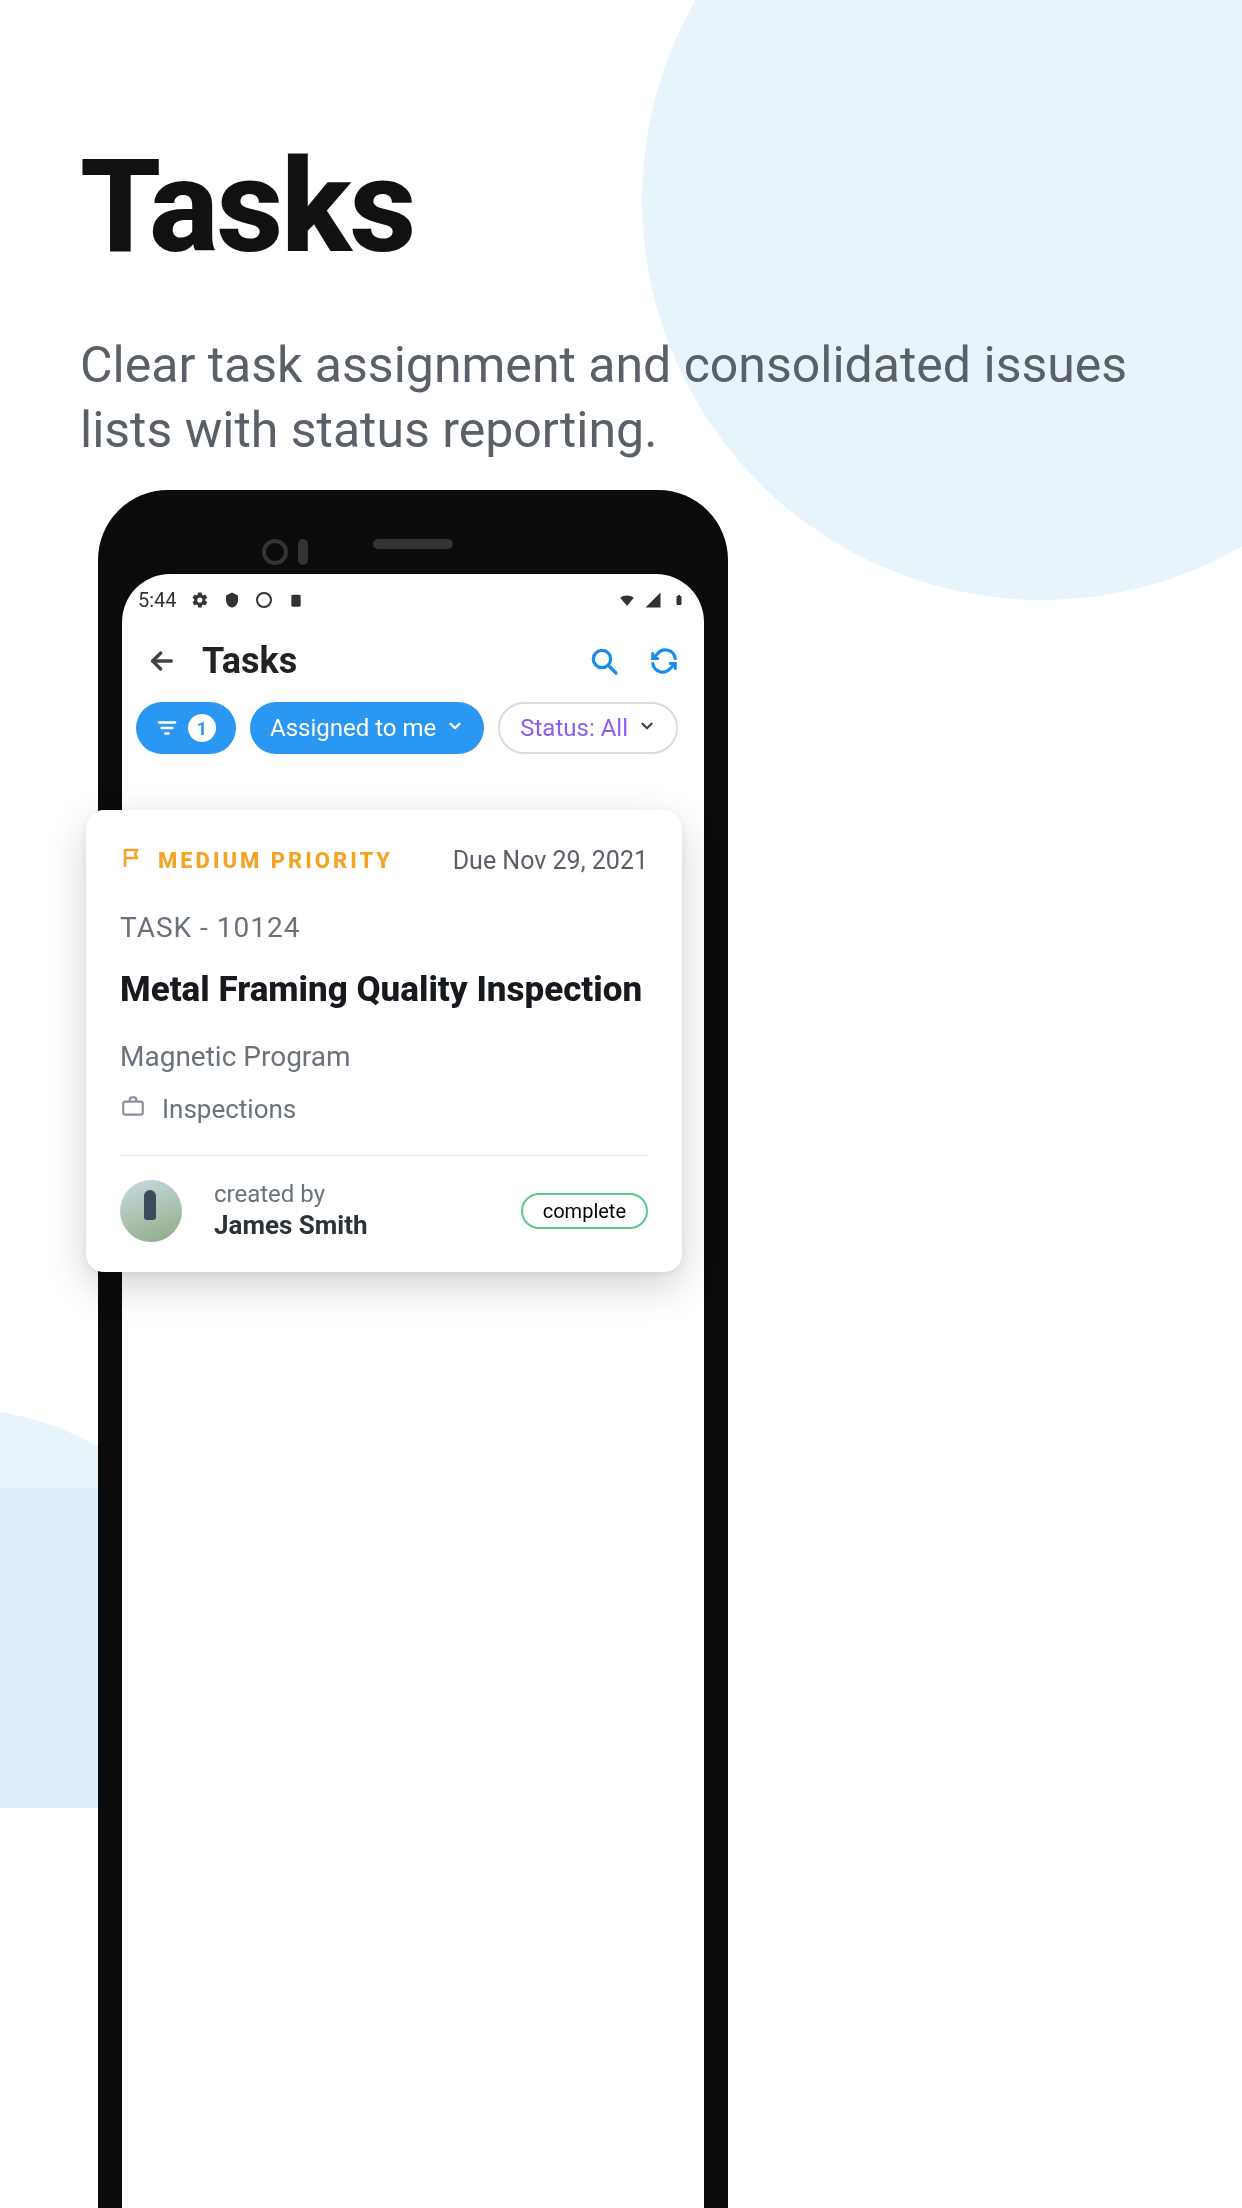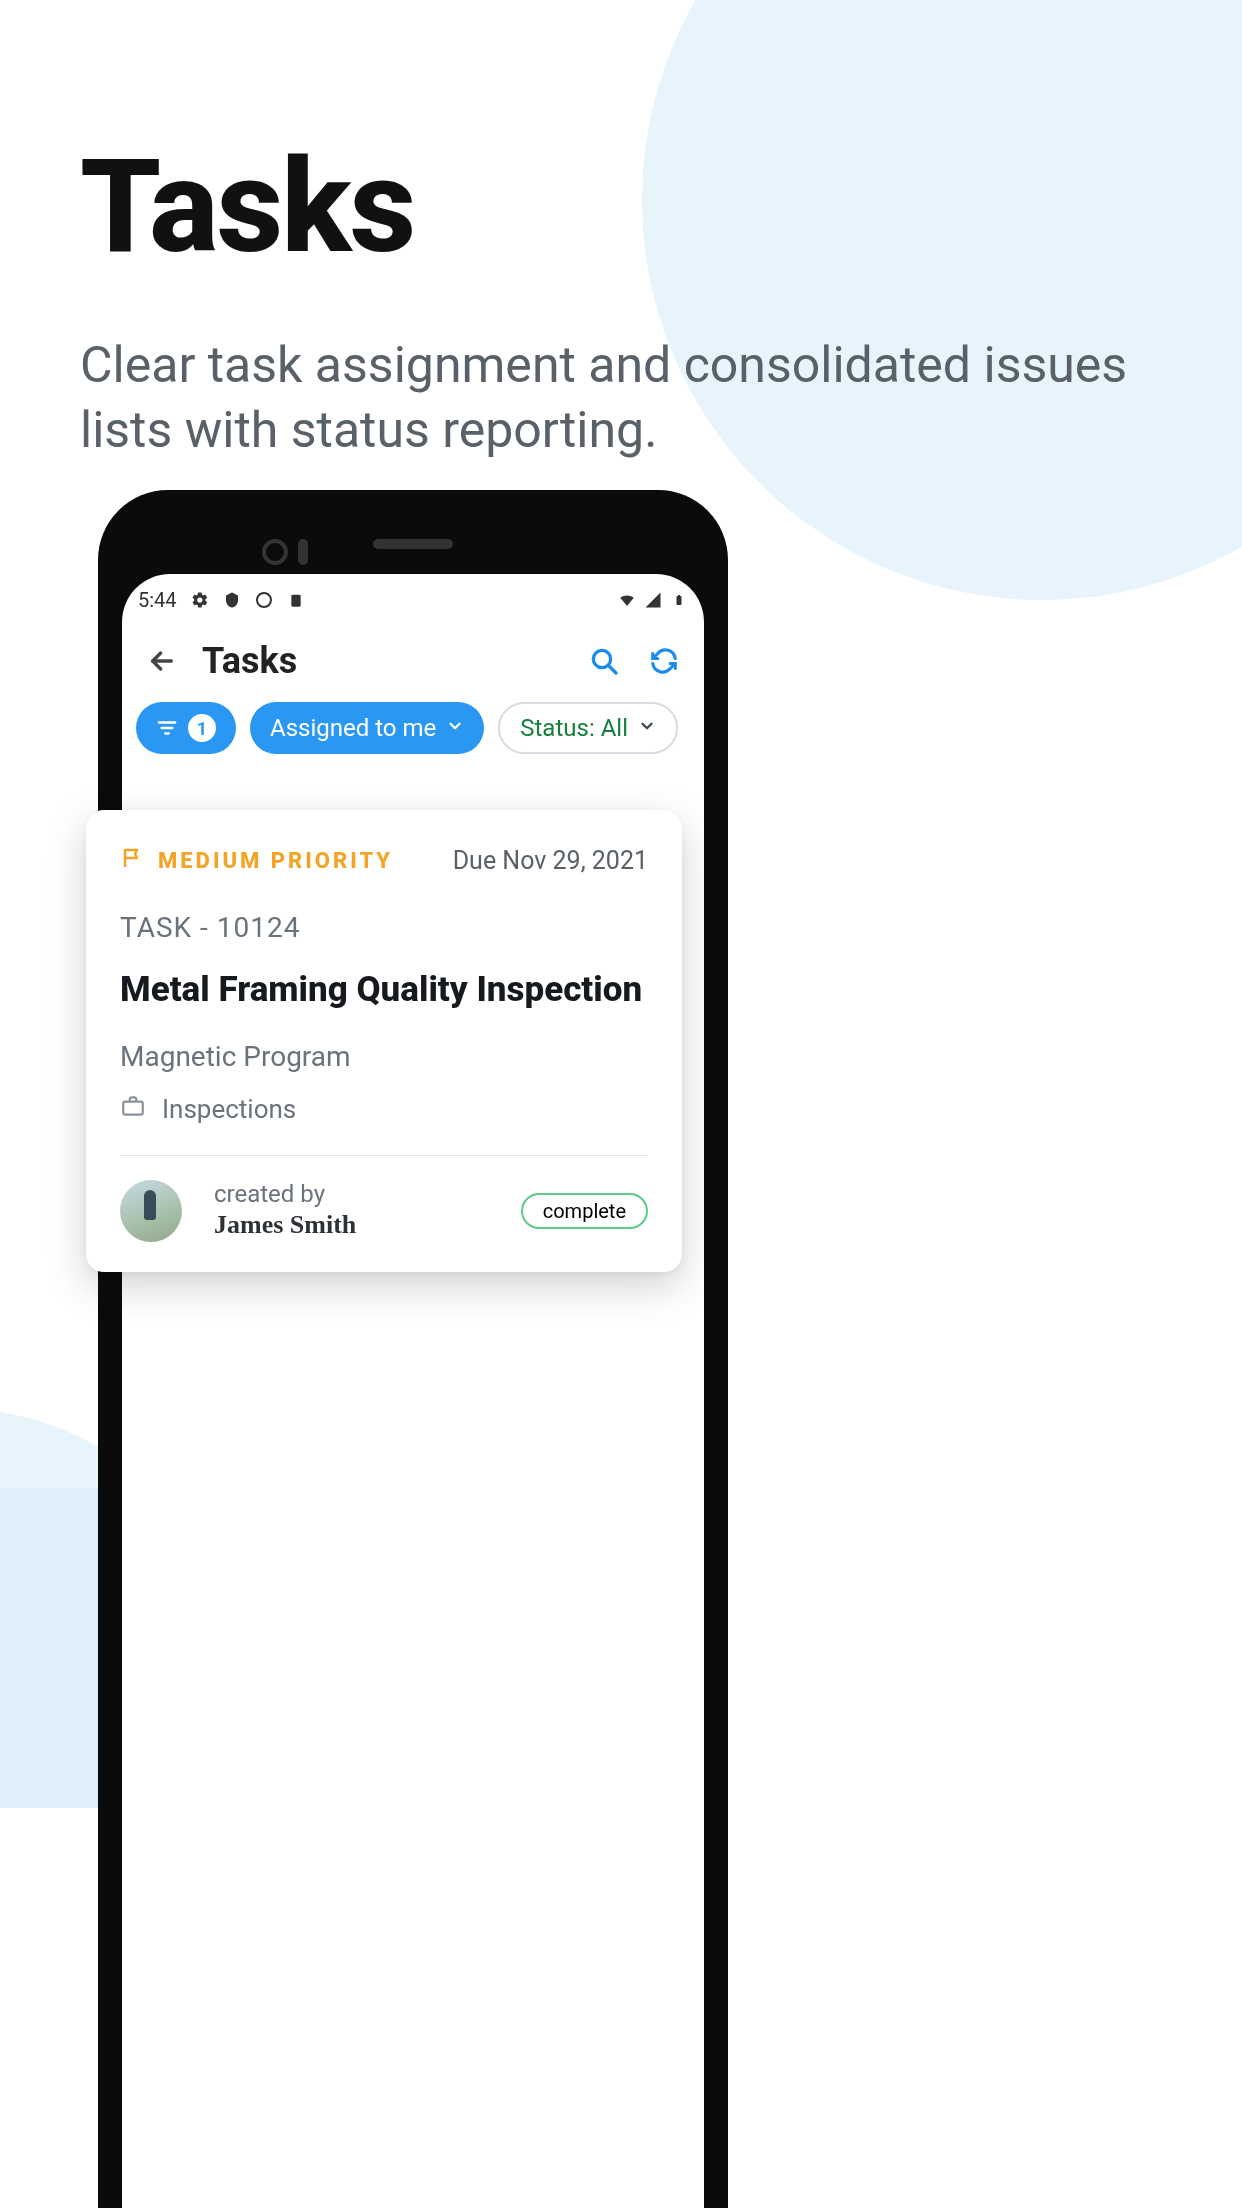--- a/index.html
+++ b/index.html
@@ -160,21 +160,21 @@
     display: inline-flex;
     align-items: center;
     gap: 10px;
     height: 52px;
     border-radius: 26px;
     padding: 0 20px;
     font-size: 24px;
     white-space: nowrap;
   }
   .chip-blue { background: #2a97f3; color: #fff; }
-  .chip-outline { background: #fff; border: 2px solid #d7dde3; color: #15803d; text-align: center; }
+  .chip-outline { background: #fff; border: 2px solid #d7dde3; color: #8b5cf6; text-align: center; }
   .chip-count-badge {
     background: #fff;
     color: #2a97f3;
     width: 28px; height: 28px;
     border-radius: 50%;
     display:flex;align-items:center;justify-content:center;
     font-weight:700;
     font-size:18px;
   }
   .chev { font-size: 18px; }
@@ -223,21 +223,21 @@
     width:62px; height:62px; border-radius:50%;
     background: linear-gradient(160deg,#c9d9e6 0%, #a7bfa9 60%, #8fa688 100%);
     position:relative; overflow:hidden;
   }
   .avatar::after{
     content:""; position:absolute; left:24px; top:10px; width:12px; height:30px;
     background:#3a4b59; border-radius:6px 6px 3px 3px;
   }
   .creator-text { display:flex; flex-direction:column; }
   .created-by-label { color:#6a727b; font-size:24px;}
-  .creator-name { color:#2d3237; font-size:26px; font-weight:700; margin-top:2px;font-family:Liberation Serif, serif;}
+  .creator-name { color:#2d3237; font-size:26px; font-weight:700; margin-top:2px;}
   .status-pill {
     border: 2px solid #5cc98b;
     color:#000000;
     border-radius: 22px;
     padding: 4px 20px;
     font-size:20px;
   }
 </style>
 </head>
 <body>

